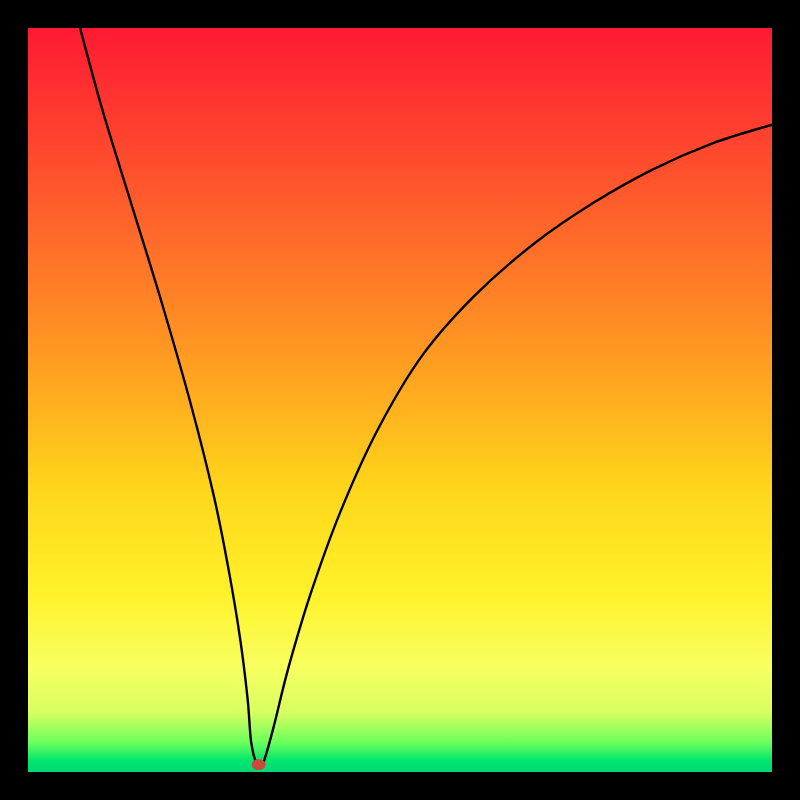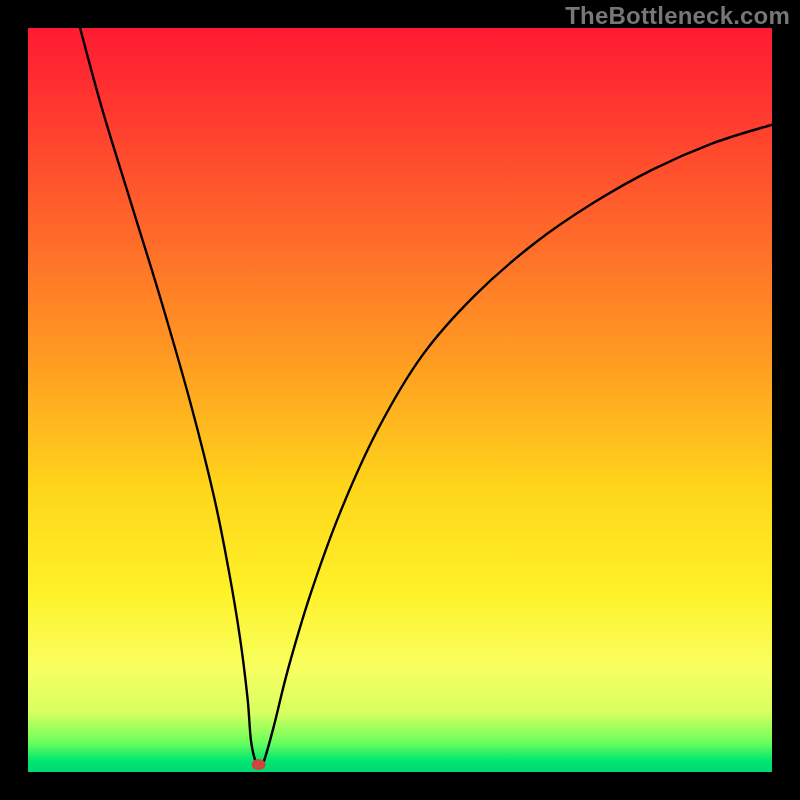--- a/index.html
+++ b/index.html
@@ -69,21 +69,20 @@
   }
   .marker {
     fill: #c94a3d;
     stroke: none;
   }
 </style>
 </head>
 <body>
 
 <div class="frame">
-  <div class="attribution">TheBottleneck.com</div>
 
   <div class="plot-area">
     <div class="gradient-bg"></div>
 
     <svg class="curve-svg" viewBox="0 0 744 744" preserveAspectRatio="none">
       <path id="curve-path" class="curve-path" d="M 52.08 0.00 C 56.10 14.73, 65.03 49.70, 74.40 81.84 C 83.77 113.98, 93.45 143.74, 104.16 178.56 C 114.87 213.38, 123.21 239.12, 133.92 275.28 C 144.63 311.44, 154.31 344.62, 163.68 379.44 C 173.05 414.26, 179.30 439.26, 186.00 468.72 C 192.70 498.18, 196.19 517.68, 200.88 543.12 C 205.57 568.56, 208.69 587.31, 212.04 610.08 C 215.39 632.85, 217.47 650.85, 219.48 669.60 C 221.49 688.35, 221.46 702.19, 223.20 714.24 C 224.94 726.29, 227.01 732.81, 229.15 736.56 C 231.29 740.31, 232.16 741.77, 235.10 735.07 C 238.05 728.38, 240.97 716.50, 245.52 699.36 C 250.07 682.22, 253.70 663.95, 260.40 639.84 C 267.10 615.73, 273.35 593.56, 282.72 565.44 C 292.09 537.32, 300.43 513.06, 312.48 483.60 C 324.53 454.14, 334.95 429.88, 349.68 401.76 C 364.41 373.64, 376.91 351.47, 394.32 327.36 C 411.73 303.25, 426.31 287.93, 446.40 267.84 C 466.49 247.75, 484.49 232.50, 505.92 215.76 C 527.35 199.02, 544.01 188.23, 565.44 174.84 C 586.87 161.45, 603.53 152.07, 624.96 141.36 C 646.39 130.65, 663.05 123.36, 684.48 115.32 C 705.91 107.28, 733.29 100.07, 744.00 96.72"></path>
       <ellipse id="marker-dot" class="marker" rx="7" ry="5.5" cx="230.64" cy="736.56"></ellipse>
     </svg>
   </div>
 </div>

